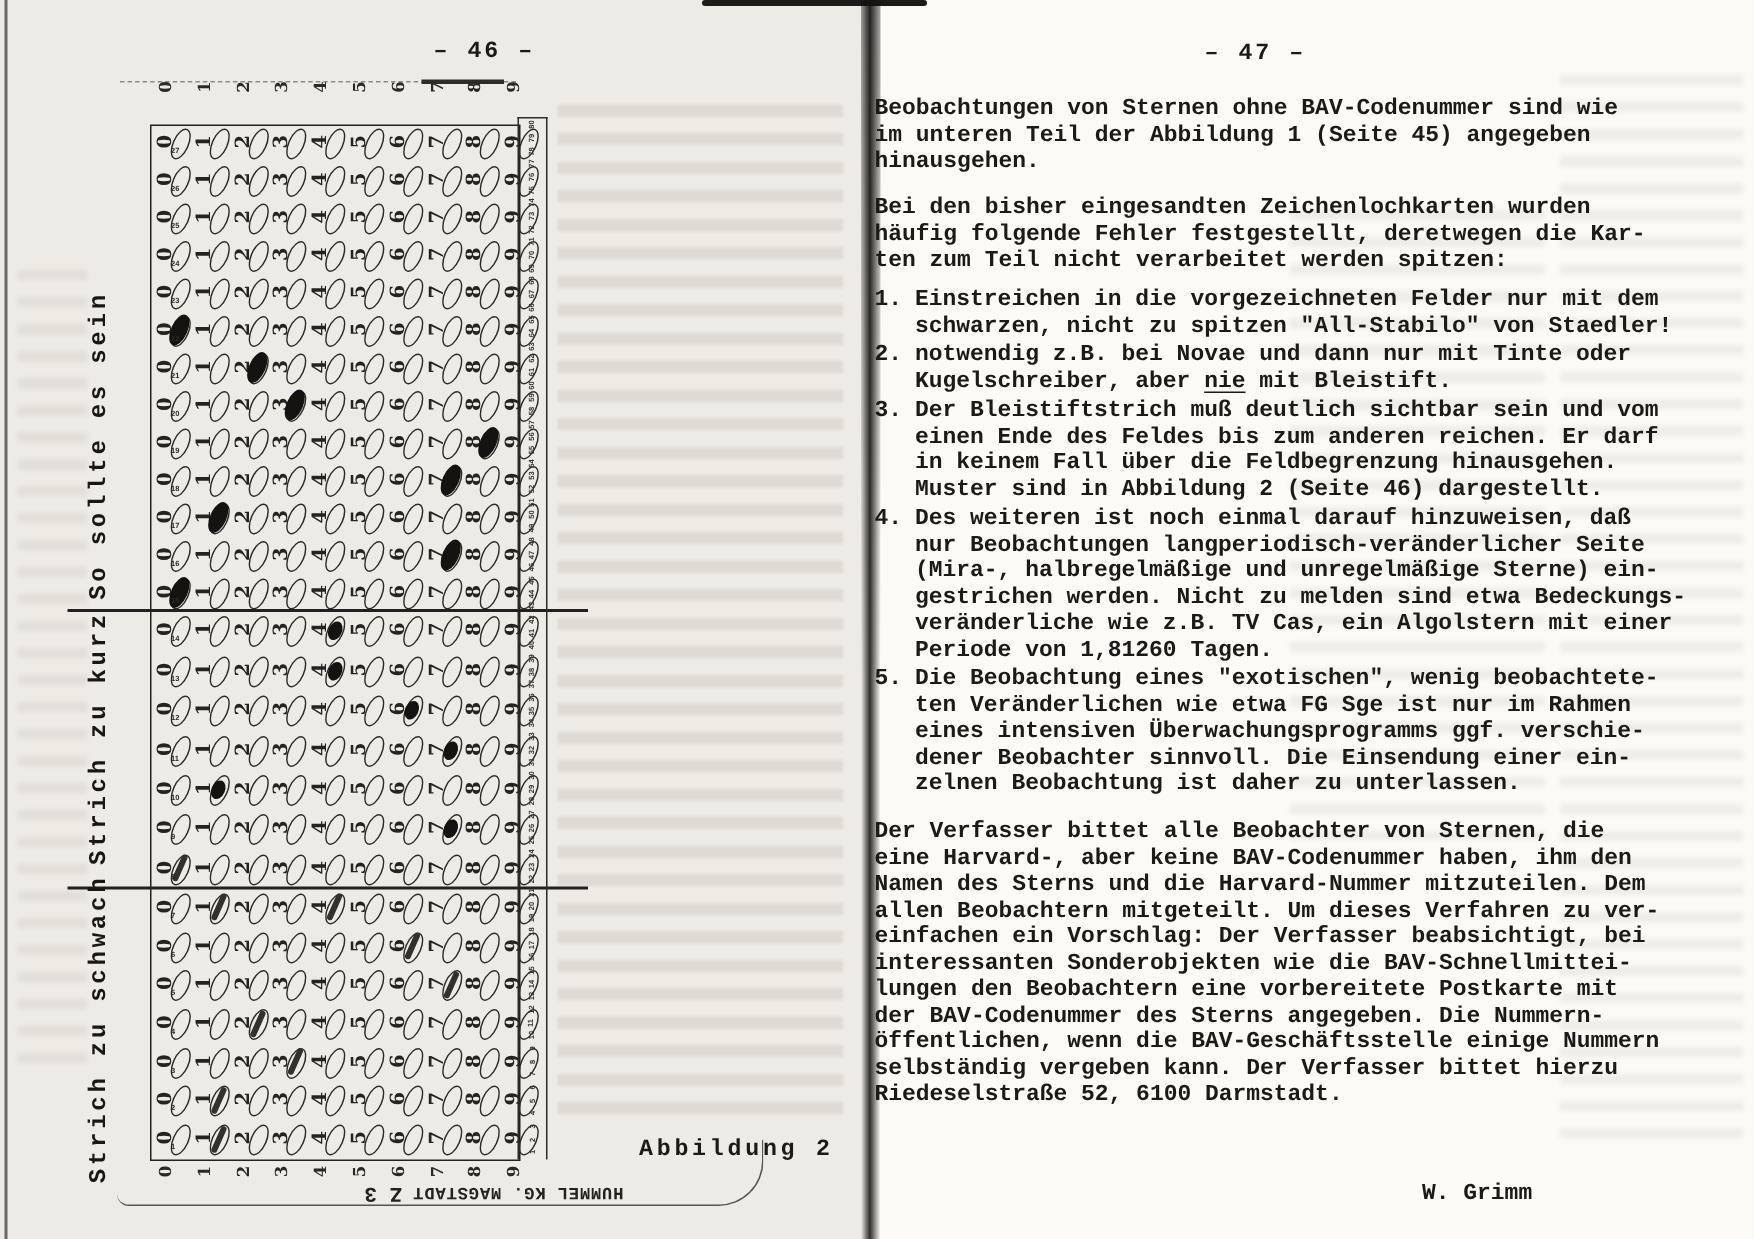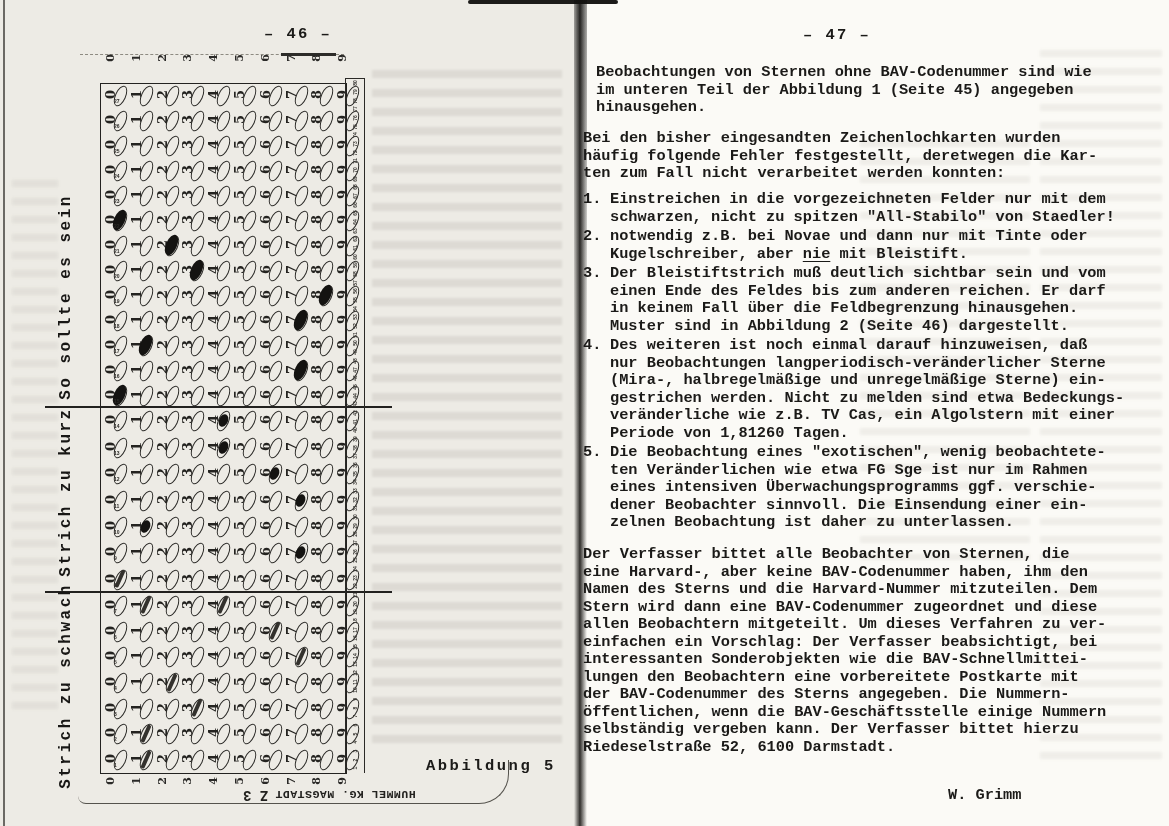--- a/index.html
+++ b/index.html
@@ -62,24 +62,24 @@
 <div class="abs scan-edge-left"></div>
 <div class="abs scan-top-line"></div>
 <div class="abs gutter"></div>
 <div class="abs gutter-fade"></div>
 
 <div class="abs bleed" style="left:372px;top:70px;width:190px;height:680px"></div>
 <div class="abs bleed2" style="left:12px;top:180px;width:46px;height:540px"></div>
 <div class="abs bleed2" style="left:1040px;top:50px;width:122px;height:720px"></div>
 <div class="abs bleed2" style="left:860px;top:140px;width:170px;height:420px"></div>
 
-<div class="abs pagenum" style="left:264px;top:25px">– 46 –</div>
+<div class="abs pagenum" style="left:289px;top:25px">– 46 –</div>
 <div class="abs dash-line" style="left:80px;top:54px;width:264px"></div>
 <div class="abs" style="left:281px;top:53px;width:55px;height:2.5px;background:#2d2c29"></div>
-<div class="abs caption" style="left:426px;top:757px">Abbildung 5</div>
+<div class="abs caption" style="left:426px;top:757px">Abbildung 2</div>
 
 <div id="punch-card" class="abs" style="left:0;top:0;width:578px;height:826px">
     <div class="card-border abs" style="left: 100px; top: 83px; width: 245px; height: 689px;"></div>
     <div class="card-curve abs" style="left: 78px; top: 760px; width: 430px; height: 43px;"></div>
     <div class="hdr-digit abs" style="left: 103px; top: 51px;">0</div>
     <div class="hdr-digit abs" style="left: 103px; top: 774px;">0</div>
     <div class="hdr-digit abs" style="left: 128.8px; top: 51px;">1</div>
     <div class="hdr-digit abs" style="left: 128.8px; top: 774px;">1</div>
     <div class="hdr-digit abs" style="left: 154.6px; top: 51px;">2</div>
     <div class="hdr-digit abs" style="left: 154.6px; top: 774px;">2</div>
@@ -986,29 +986,29 @@
       </div>
       <div class="strip-cell">
         <span>1</span>
       </div>
     </div>
     <div class="footer-rot abs" style="left: 243px; top: 787px; font: 700 14px &quot;Liberation Mono&quot;, monospace;">Z 3</div>
     <div class="footer-rot abs" style="left: 275px; top: 788px; font: 700 11.5px &quot;Liberation Mono&quot;, monospace; letter-spacing: 0.5px;">HUMMEL KG. MAGSTADT</div>
   </div>
 
 <div class="abs pagenum" style="left:803px;top:26px">– 47 –</div>
-<div id="rp-para-0" class="abs" style="left:596px;top:64px">
+<div id="rp-para-0" class="abs" style="left:583px;top:64px">
     <div class="tw">Beobachtungen von Sternen ohne BAV-Codenummer sind wie</div>
     <div class="tw">im unteren Teil der Abbildung 1 (Seite 45) angegeben</div>
     <div class="tw">hinausgehen.</div>
   </div>
 <div id="rp-para-1" class="abs" style="left:583px;top:130px">
     <div class="tw">Bei den bisher eingesandten Zeichenlochkarten wurden</div>
     <div class="tw">häufig folgende Fehler festgestellt, deretwegen die Kar-</div>
-    <div class="tw">ten zum Fall nicht verarbeitet werden konnten:</div>
+    <div class="tw">ten zum Teil nicht verarbeitet werden spitzen:</div>
   </div>
 <div id="rp-list" class="abs" style="left:583px;top:191px">
     <div class="list-item">
       <div class="tw list-num">1.</div>
       <div class="tw">Einstreichen in die vorgezeichneten Felder nur mit dem</div>
       <div class="tw">schwarzen, nicht zu spitzen "All-Stabilo" von Staedler!</div>
     </div>
     <div class="list-item">
       <div class="tw list-num">2.</div>
       <div class="tw">notwendig z.B. bei Novae und dann nur mit Tinte oder</div>
@@ -1017,40 +1017,39 @@
     <div class="list-item">
       <div class="tw list-num">3.</div>
       <div class="tw">Der Bleistiftstrich muß deutlich sichtbar sein und vom</div>
       <div class="tw">einen Ende des Feldes bis zum anderen reichen. Er darf</div>
       <div class="tw">in keinem Fall über die Feldbegrenzung hinausgehen.</div>
       <div class="tw">Muster sind in Abbildung 2 (Seite 46) dargestellt.</div>
     </div>
     <div class="list-item">
       <div class="tw list-num">4.</div>
       <div class="tw">Des weiteren ist noch einmal darauf hinzuweisen, daß</div>
-      <div class="tw">nur Beobachtungen langperiodisch-veränderlicher Sterne</div>
+      <div class="tw">nur Beobachtungen langperiodisch-veränderlicher Seite</div>
       <div class="tw">(Mira-, halbregelmäßige und unregelmäßige Sterne) ein-</div>
       <div class="tw">gestrichen werden. Nicht zu melden sind etwa Bedeckungs-</div>
       <div class="tw">veränderliche wie z.B. TV Cas, ein Algolstern mit einer</div>
       <div class="tw">Periode von 1,81260 Tagen.</div>
     </div>
     <div class="list-item">
       <div class="tw list-num">5.</div>
       <div class="tw">Die Beobachtung eines "exotischen", wenig beobachtete-</div>
       <div class="tw">ten Veränderlichen wie etwa FG Sge ist nur im Rahmen</div>
       <div class="tw">eines intensiven Überwachungsprogramms ggf. verschie-</div>
       <div class="tw">dener Beobachter sinnvoll. Die Einsendung einer ein-</div>
       <div class="tw">zelnen Beobachtung ist daher zu unterlassen.</div>
     </div>
   </div>
 <div id="rp-close" class="abs" style="left:583px;top:546px">
     <div class="tw">Der Verfasser bittet alle Beobachter von Sternen, die</div>
     <div class="tw">eine Harvard-, aber keine BAV-Codenummer haben, ihm den</div>
     <div class="tw">Namen des Sterns und die Harvard-Nummer mitzuteilen. Dem</div>
-    <div class="tw">Stern wird dann eine BAV-Codenummer zugeordnet und diese</div>
     <div class="tw">allen Beobachtern mitgeteilt. Um dieses Verfahren zu ver-</div>
     <div class="tw">einfachen ein Vorschlag: Der Verfasser beabsichtigt, bei</div>
     <div class="tw">interessanten Sonderobjekten wie die BAV-Schnellmittei-</div>
     <div class="tw">lungen den Beobachtern eine vorbereitete Postkarte mit</div>
     <div class="tw">der BAV-Codenummer des Sterns angegeben. Die Nummern-</div>
     <div class="tw">öffentlichen, wenn die BAV-Geschäftsstelle einige Nummern</div>
     <div class="tw">selbständig vergeben kann. Der Verfasser bittet hierzu</div>
     <div class="tw">Riedeselstraße 52, 6100 Darmstadt.</div>
   </div>
 <div class="abs sig" style="left:948px;top:786px">W. Grimm</div>

